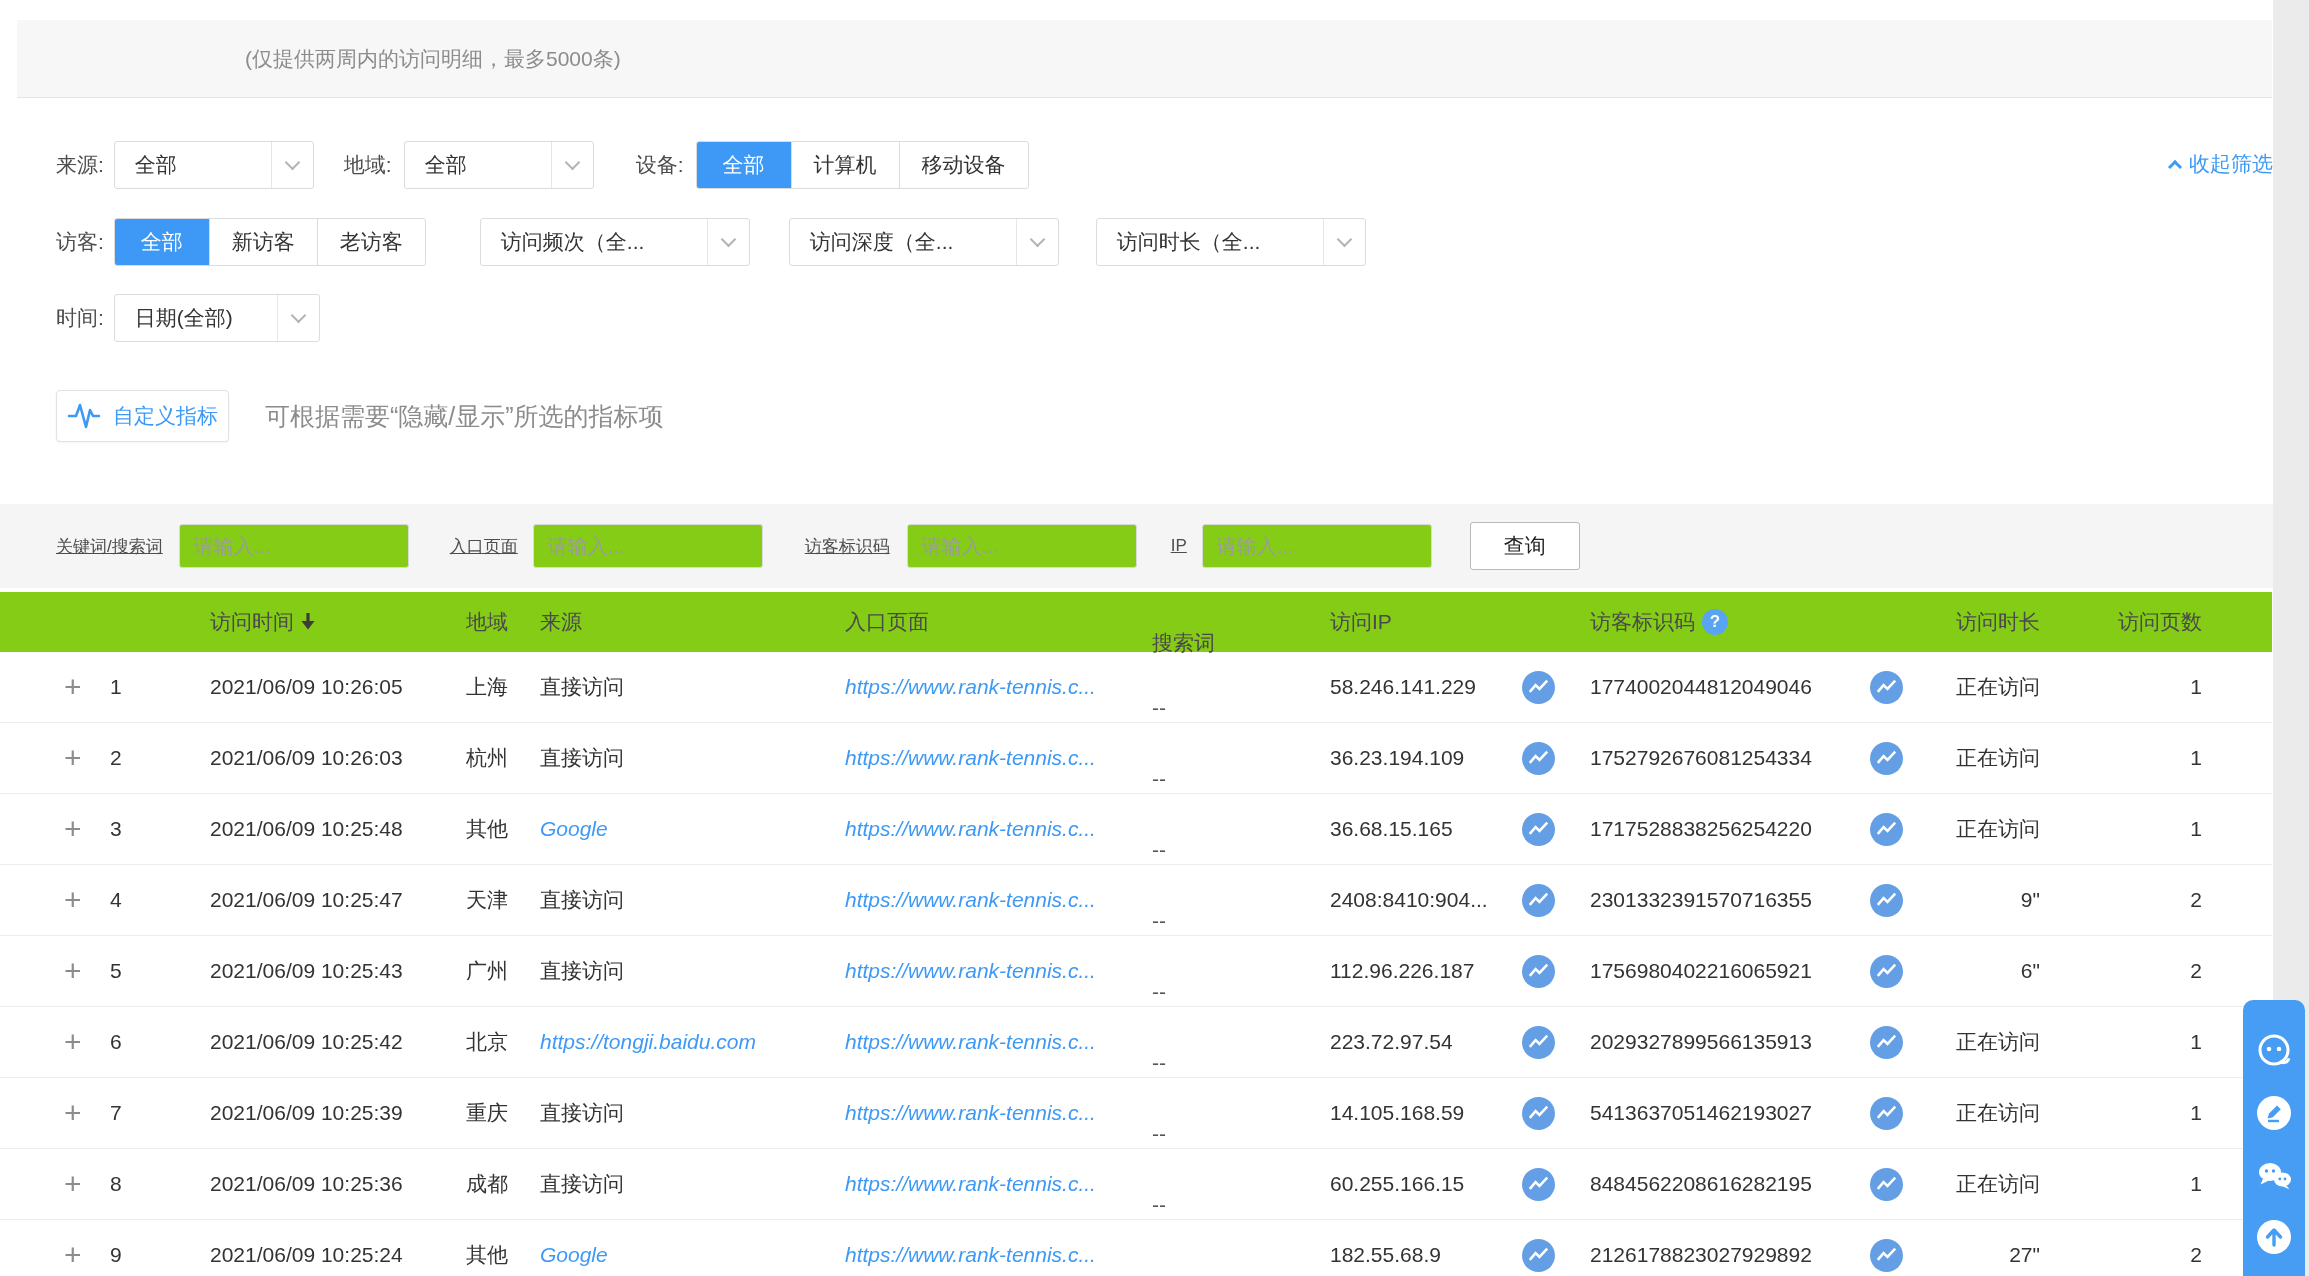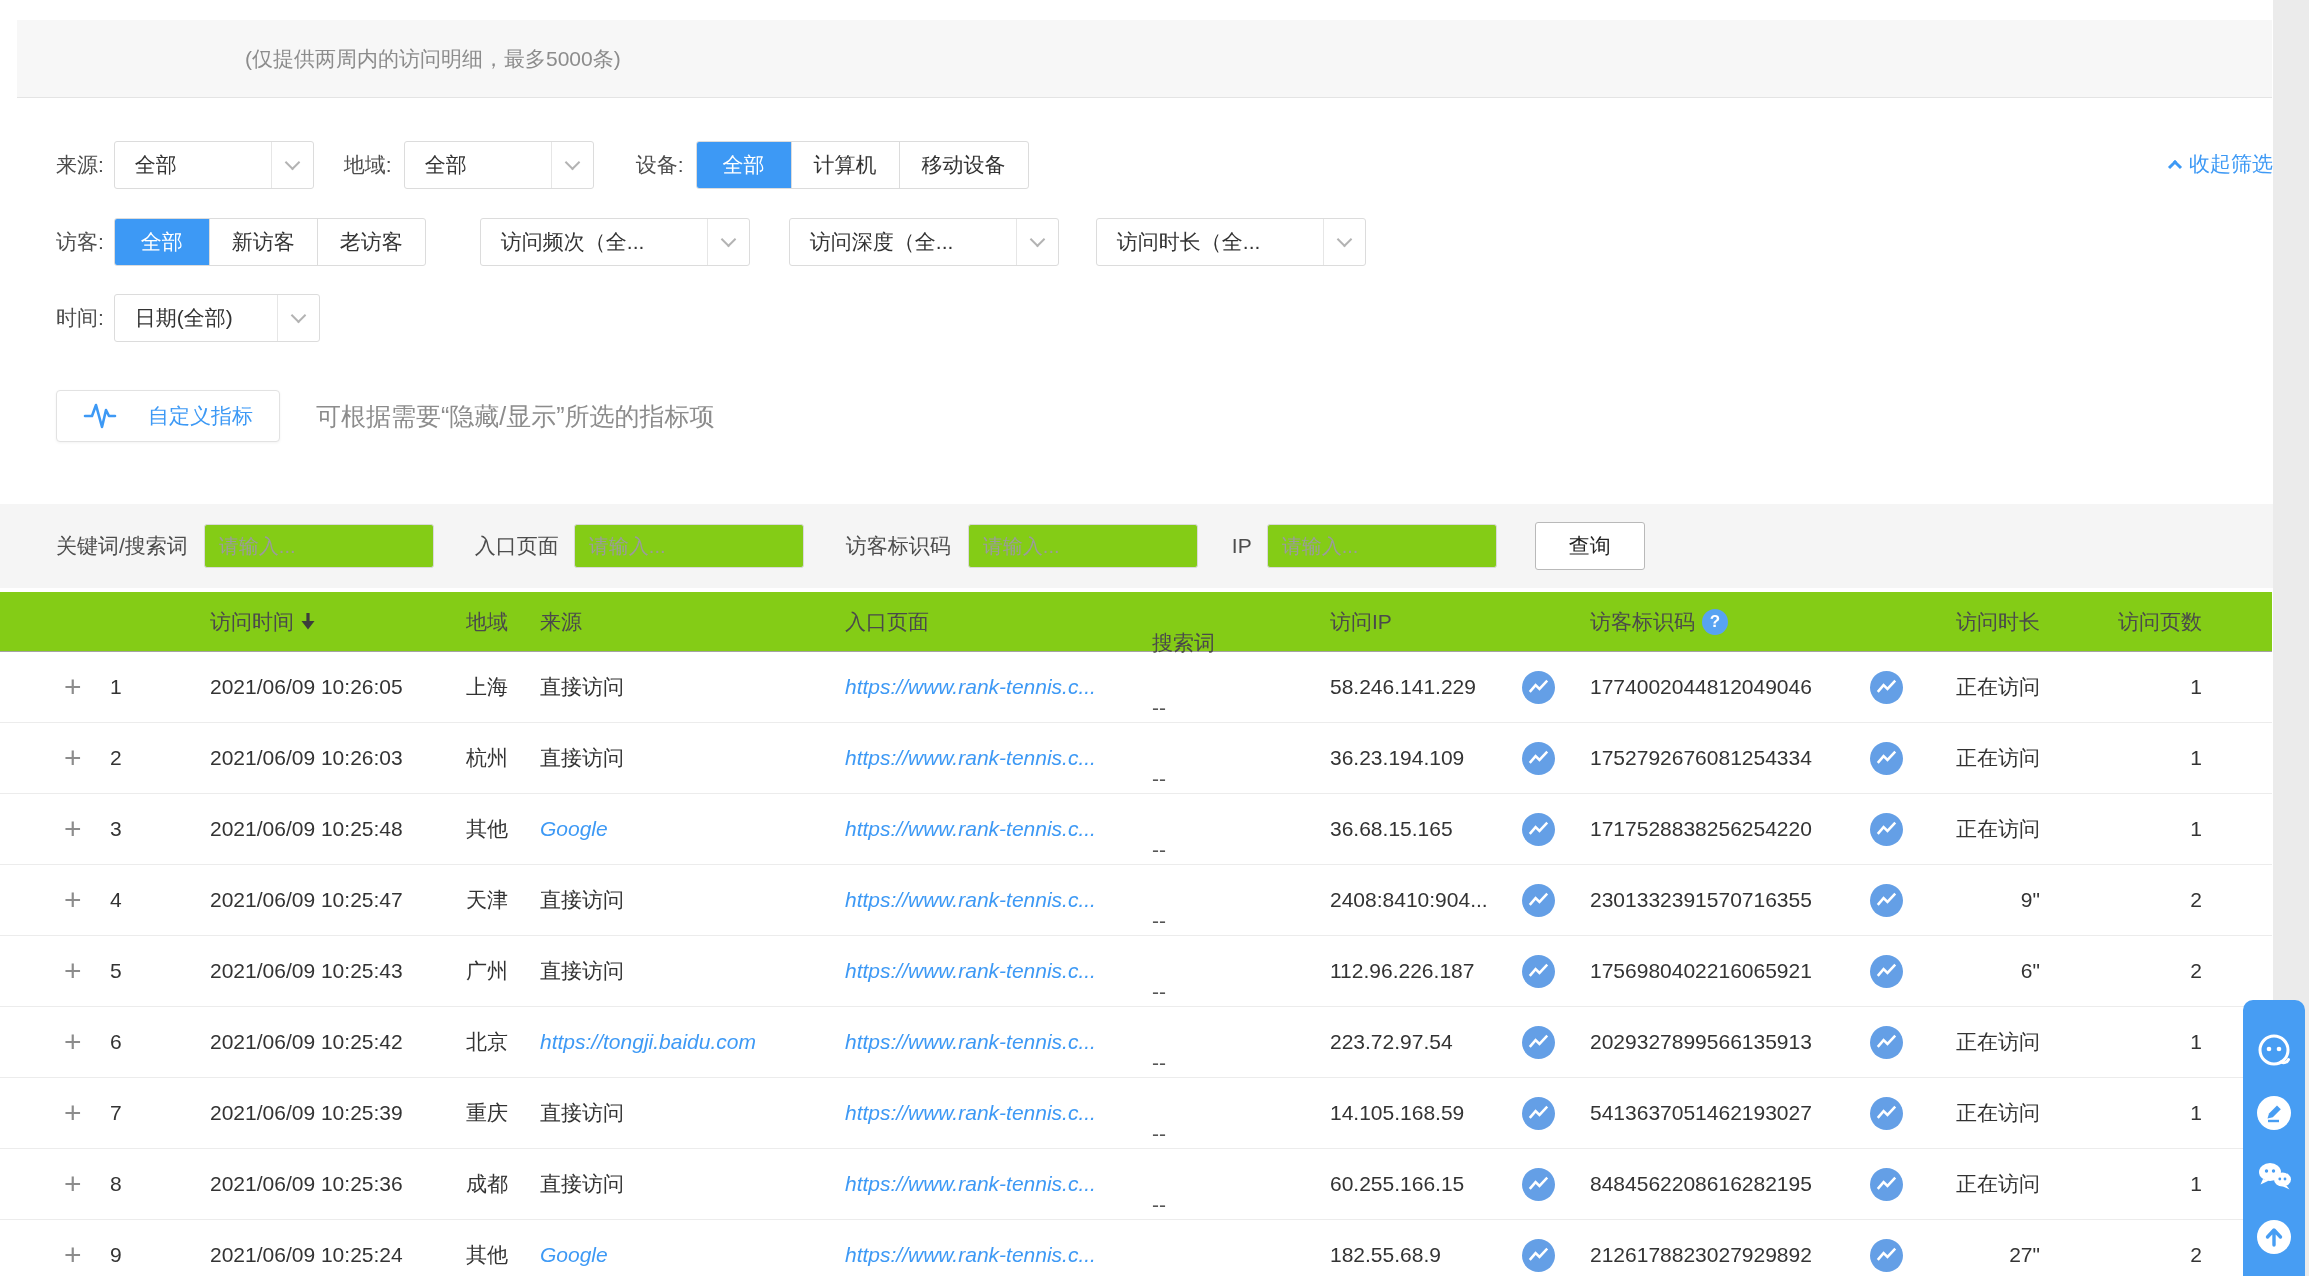--- a/index.html
+++ b/index.html
@@ -43,28 +43,28 @@
   .seg-item.selected{background:var(--accent);color:#fff;line-height:48px;margin:-1px 0;}
   .ml12{margin-left:12px;} .ml30{margin-left:30px;} .ml37{margin-left:37px;} .ml39{margin-left:39px;}
   .ml42{margin-left:42px;} .ml54{margin-left:54px;}
   .collapse-link{position:absolute;top:52px;right:36px;display:flex;align-items:center;gap:9px;
                  color:var(--accent);font-size:21px;cursor:pointer;}
   .chev-up{width:10px;height:10px;border-left:3px solid var(--accent);border-top:3px solid var(--accent);
            transform:rotate(45deg);margin-top:5px;}
 
   
   .metric-row{display:flex;align-items:center;margin:48px 0 0 56px;}
-  .metric-btn{display:flex;align-items:center;gap:31px;height:52px;padding:0 26px;background:#fff;
+  .metric-btn{display:flex;align-items:center;gap:12px;height:52px;padding:0 10px;background:#fff;
               border:1px solid #e2e2e2;border-radius:4px;box-shadow:0 1px 3px rgba(0,0,0,.05);cursor:pointer;}
   .metric-btn .mlabel{color:var(--accent);font-size:21px;}
   .hint{margin-left:36px;color:#8c8c8c;font-size:25px;}
 
   
   .qband{margin-top:62px;height:84px;background:#f5f5f5;display:flex;align-items:center;padding-left:56px;}
-  .qlabel{font-size:21px;color:#4d4d4d;white-space:nowrap;}
+  .qlabel{font-size:17px;color:#4d4d4d;white-space:nowrap;text-decoration:underline;}
   .qinput{width:230px;height:44px;border:1px solid #d9d9d9;border-radius:3px;background:#84cc16;
           padding:0 14px;font-size:20px;color:#333;outline:none;}
   .qinput::placeholder{color:#9b9b9b;}
   .qbtn{width:110px;height:48px;background:#fff;border:1px solid #b9b9b9;border-radius:3px;
         font-size:21px;color:#222;cursor:pointer;}
   .ml15{margin-left:15px;} .ml16{margin-left:16px;} .ml17{margin-left:17px;}
   .ml34{margin-left:34px;} .ml38{margin-left:38px;} .ml41{margin-left:41px;}
 
   
   .thead{margin-top:4px;display:grid;grid-template-columns:var(--cols);align-items:center;height:60px;

